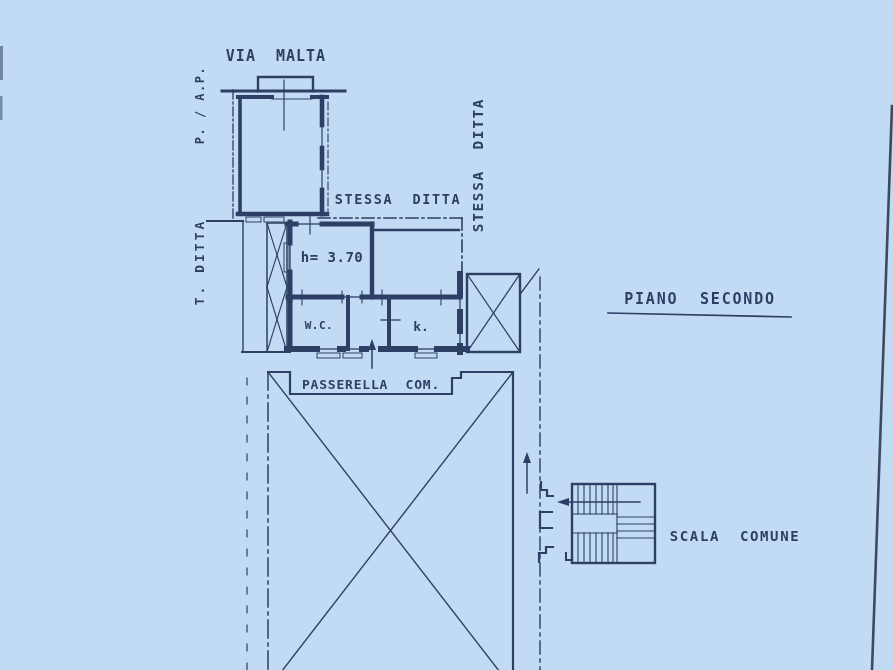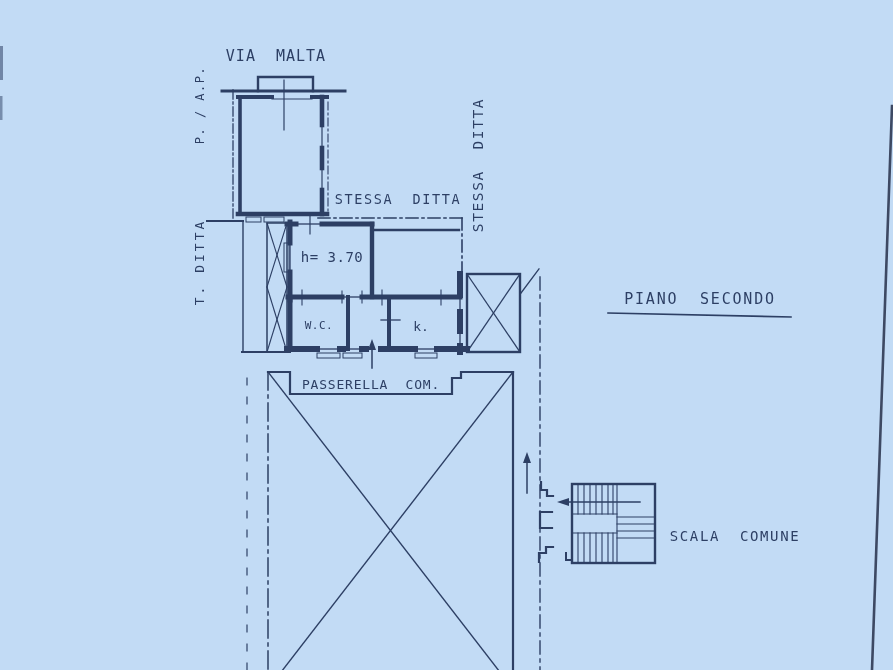--- a/index.html
+++ b/index.html
@@ -1,17 +1,17 @@
 <!DOCTYPE html>
 <html style="--paper: #c2dbf5; --ink: #22345a; --edge: #343e58;"><head>
 <meta charset="utf-8">
 <style>
   html,body{margin:0;padding:0;}
   body{width:893px;height:670px;overflow:hidden;background:#888;}
-  .page{position:relative;width:893px;height:670px;background:var(--paper,#c2dbf5);}
+  .page{position:relative;width:893px;height:670px;background:var(--paper,#c2dbf5);font-weight:bold;}
   svg{position:absolute;inset:0;display:block;}
   .ln{stroke:var(--ink,#23365c);fill:none;stroke-linecap:square;stroke-linejoin:miter;}
   .fl{fill:var(--ink,#23365c);stroke:none;}
   .txt{fill:var(--ink,#23365c);stroke:none;
        font-family:"DejaVu Sans Mono","Liberation Mono",monospace;
        white-space:pre;}
   .soft{opacity:.93;}
   .edge{stroke:var(--edge,#2e3a55);}
 </style>
 </head>

